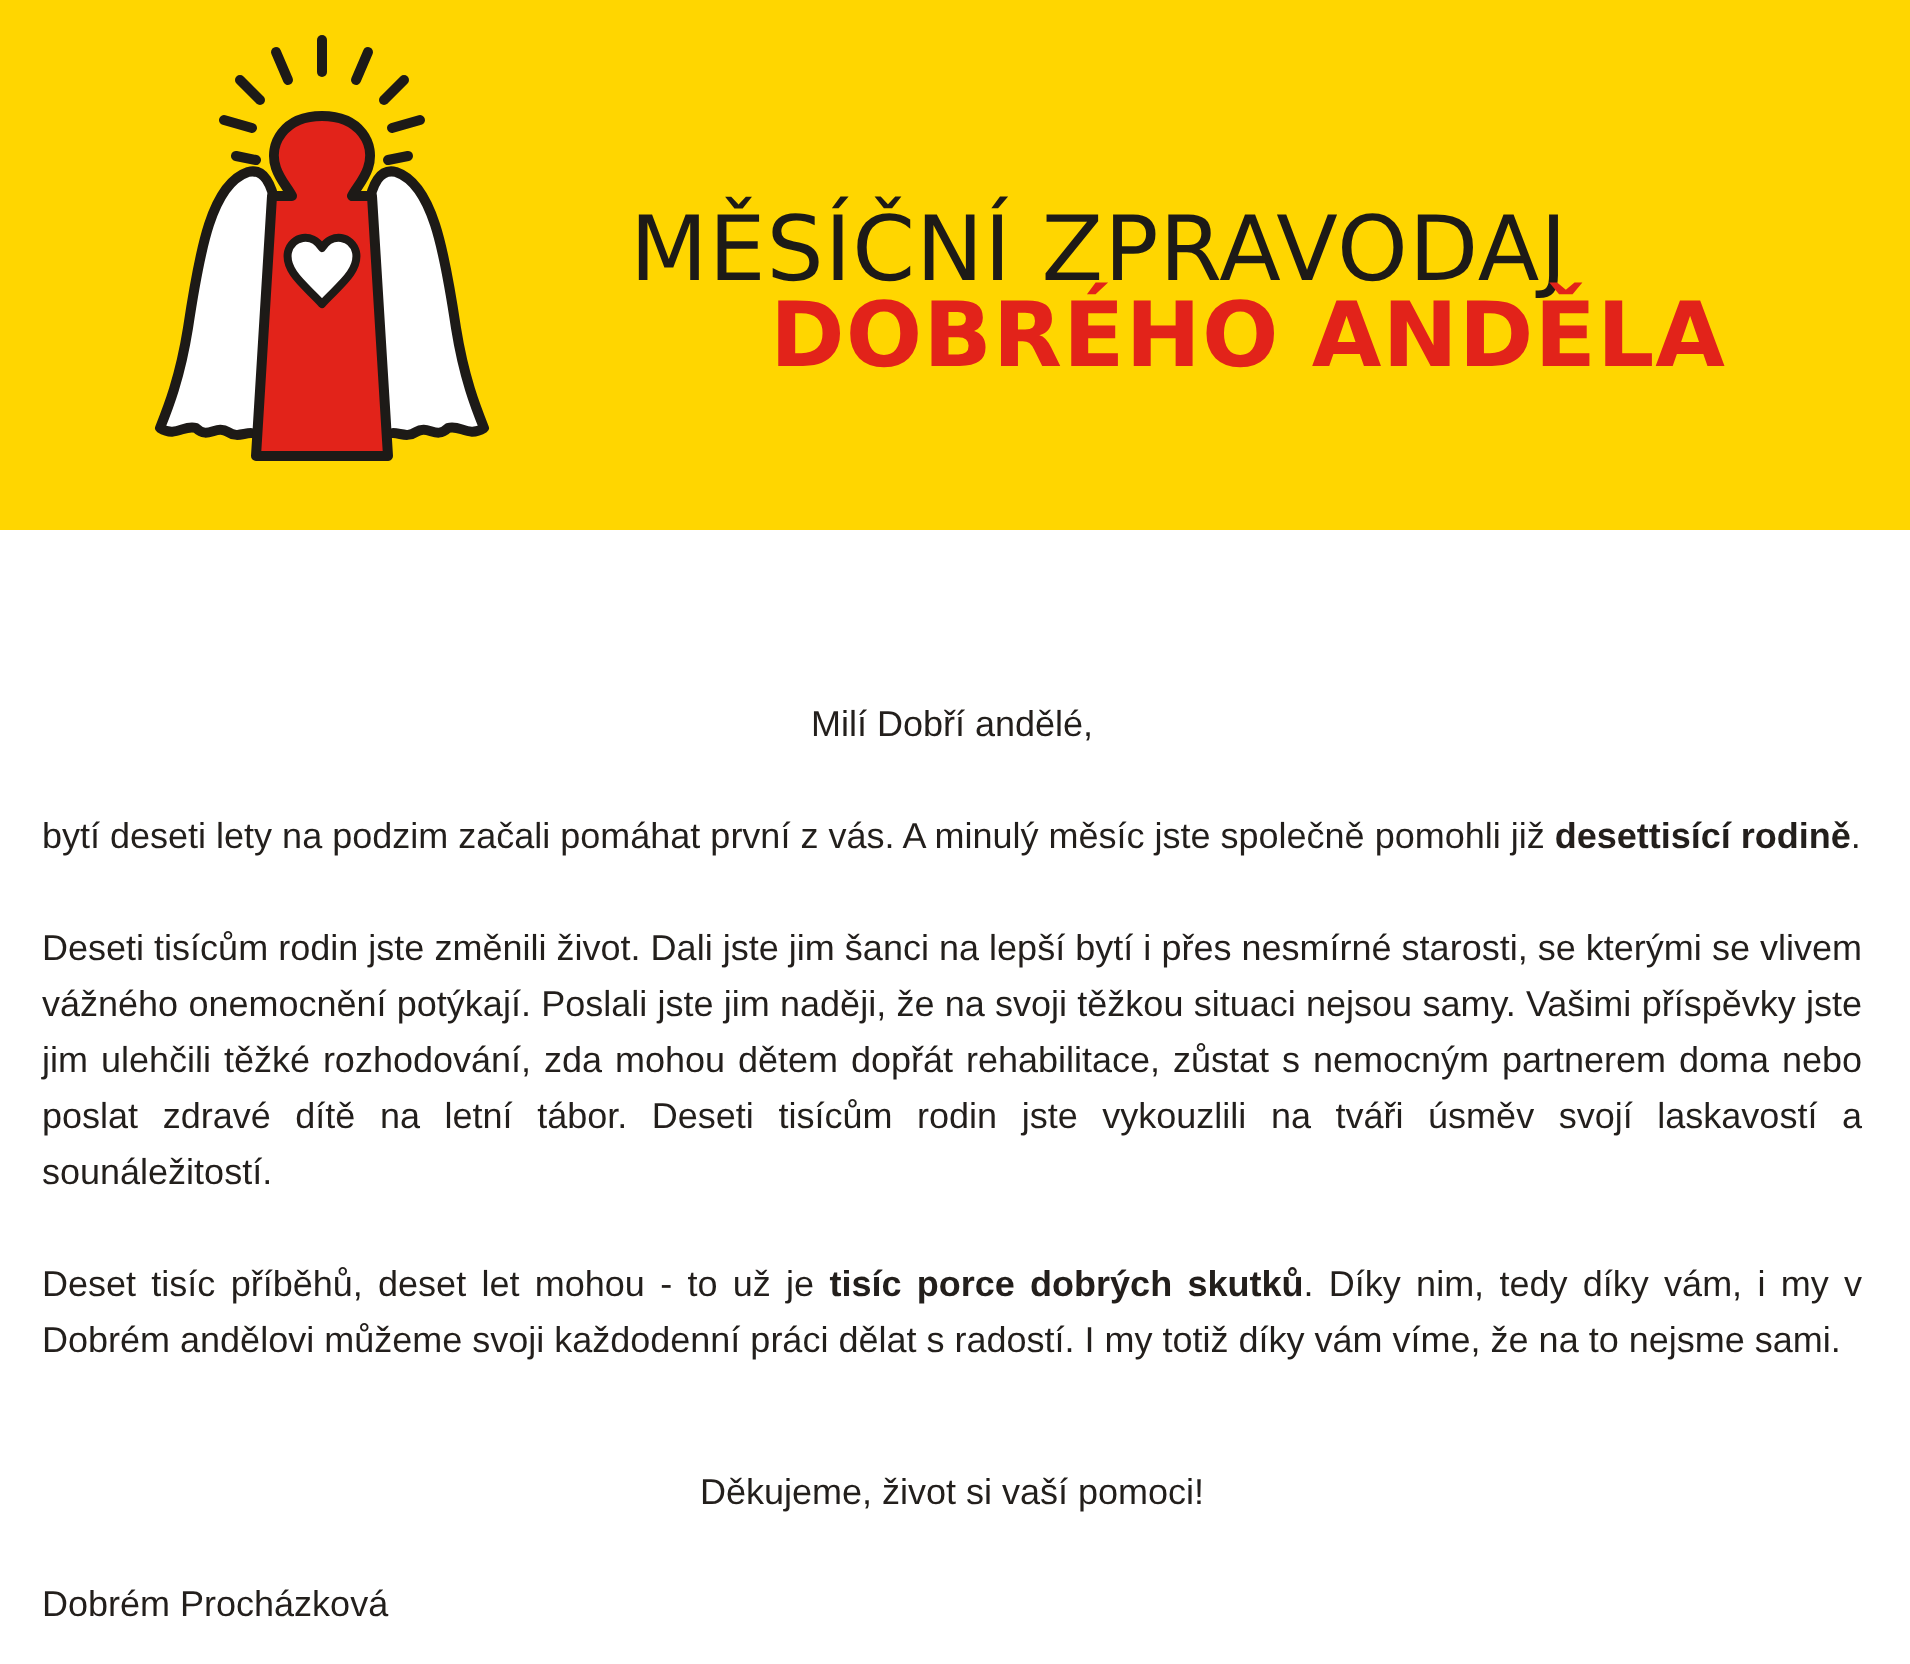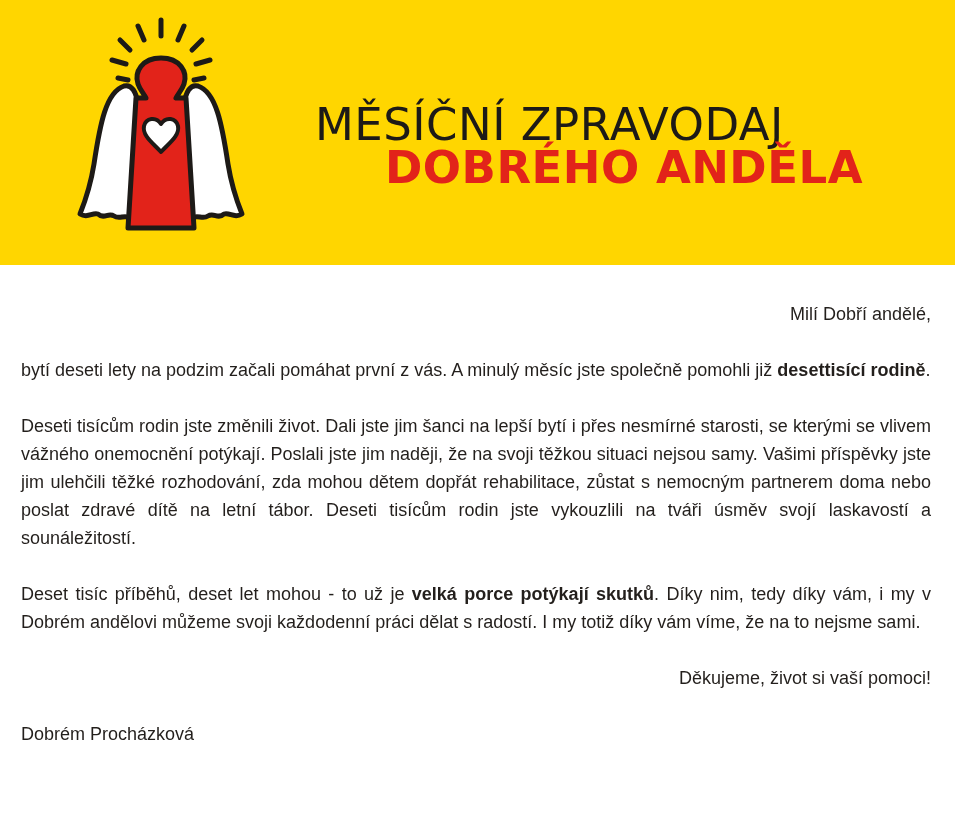--- a/index.html
+++ b/index.html
@@ -67,21 +67,22 @@
       width: 910px;
       font-size: 18px;
       line-height: 28px;
       color: #231f1c;
     }
     .content p {
       margin: 0 0 28px 0;
       text-align: justify;
     }
     .content p.no-justify {
-      text-align: right;
+      text-align: center;
+      margin-top: 48px;
     }
     .content strong {
       font-weight: bold;
     }
     .sig p {
       margin: 0;
     }
   </style>
 </head>
 <body>
@@ -117,20 +118,20 @@
   </div>
 </div>
 
 <div class="content">
   <p class="no-justify">Milí Dobří andělé,</p>
 
   <p><span>bytí deseti lety na podzim začali pomáhat první z vás. A minulý měsíc jste společně pomohli již </span><strong>desettisící rodině</strong><span>.</span></p>
 
   <p>Deseti tisícům rodin jste změnili život. Dali jste jim šanci na lepší bytí i přes nesmírné starosti, se kterými se vlivem vážného onemocnění potýkají. Poslali jste jim naději, že na svoji těžkou situaci nejsou samy. Vašimi příspěvky jste jim ulehčili těžké rozhodování, zda mohou dětem dopřát rehabilitace, zůstat s nemocným partnerem doma nebo poslat zdravé dítě na letní tábor. Deseti tisícům rodin jste vykouzlili na tváři úsměv svojí laskavostí a sounáležitostí.</p>
 
-  <p><span>Deset tisíc příběhů, deset let mohou - to už je </span><strong>velká porce potýkají skutků</strong><span>. Díky nim, tedy díky vám, i my v Dobrém andělovi můžeme svoji každodenní práci dělat s radostí. I my totiž díky vám víme, že na to nejsme sami.</span></p>
+  <p><span>Deset tisíc příběhů, deset let mohou - to už je </span><strong>tisíc porce dobrých skutků</strong><span>. Díky nim, tedy díky vám, i my v Dobrém andělovi můžeme svoji každodenní práci dělat s radostí. I my totiž díky vám víme, že na to nejsme sami.</span></p>
 
   <p class="no-justify">Děkujeme, život si vaší pomoci!</p>
 
   <div class="sig">
     <p>Dobrém Procházková</p>
   </div>
 </div>
 
 </body></html>

